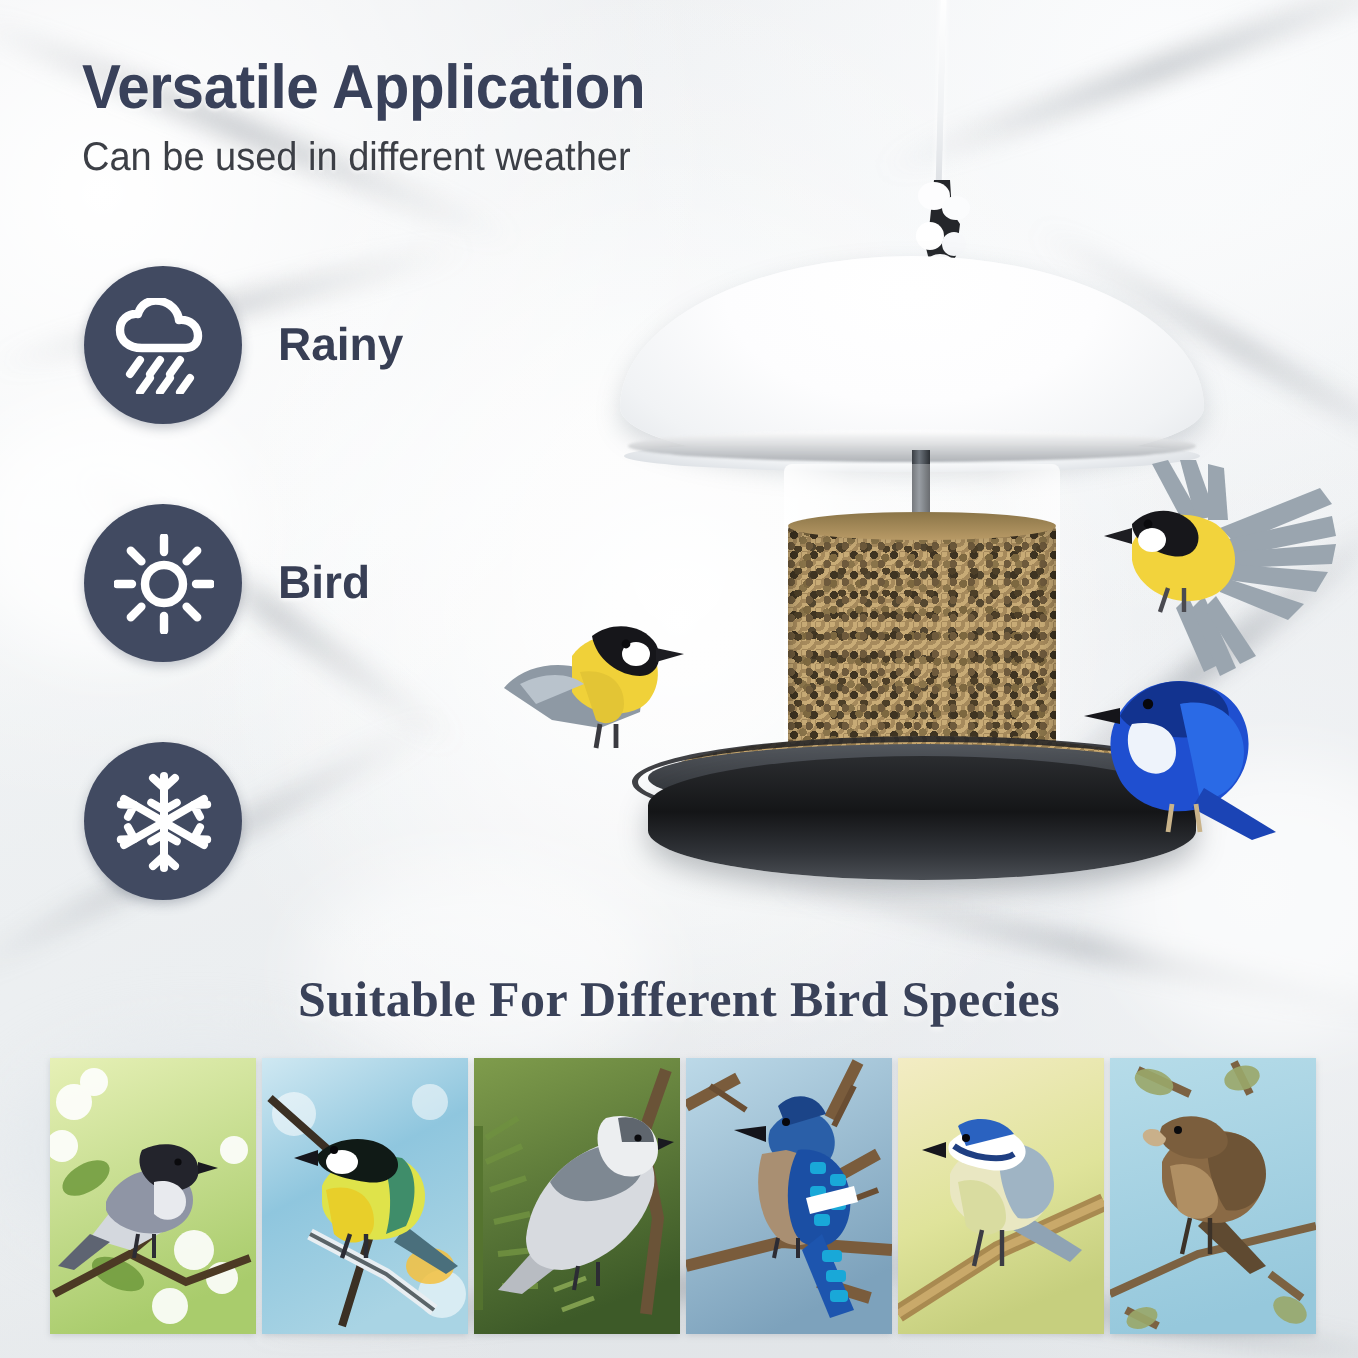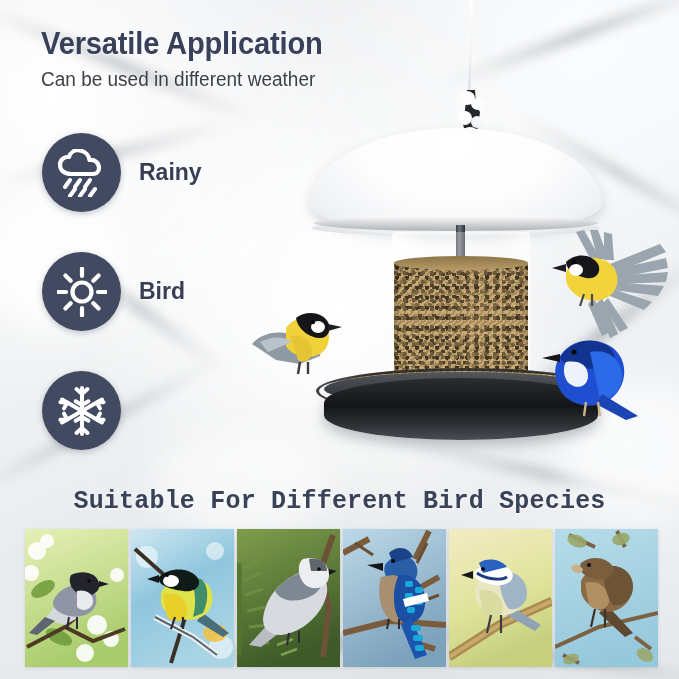--- a/index.html
+++ b/index.html
@@ -51,21 +51,21 @@
     position:absolute;left:41px;top:68px;
     font-size:20px;font-weight:normal;color:#3c3f46;
     transform:scaleX(.95);transform-origin:left center;
     text-shadow:0 1px 2px rgba(255,255,255,.7);
     white-space:nowrap;
   }
   .h-species{
     position:absolute;left:0;right:0;top:487px;
     text-align:center;
     font-size:25px;font-weight:bold;color:#3a4259;
-    font-family:Liberation Mono, monospace;
+    font-family:Liberation Serif, serif;
     letter-spacing:.2px;
     text-shadow:0 1px 3px rgba(255,255,255,.85);
     white-space:nowrap;
   }
 
   
   .feat{position:absolute;left:42px;display:flex;align-items:center;gap:18px;}
   .feat .badge{
     width:79px;height:79px;border-radius:50%;
     background:#414a61;

